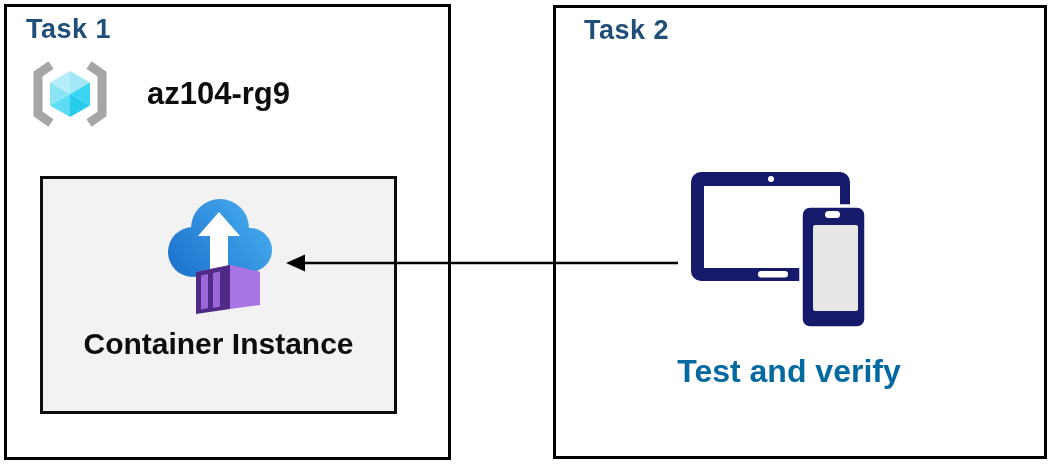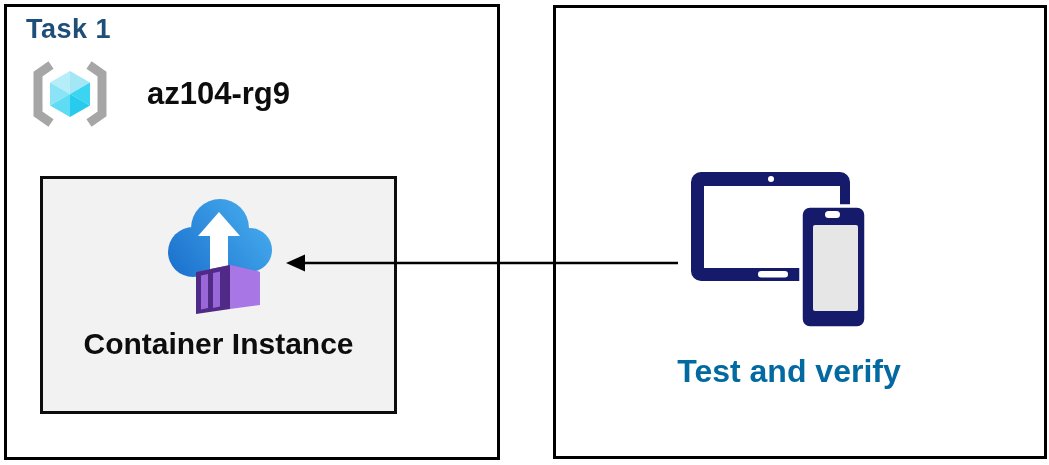--- a/index.html
+++ b/index.html
@@ -9,21 +9,21 @@
     background:#ffffff;
     font-family:"Liberation Sans","DejaVu Sans",sans-serif;
     overflow:hidden;
   }
   .task-box{
     position:absolute;
     border:3px solid #000000;
     background:#ffffff;
     box-sizing:border-box;
   }
-  .task1-box{left:4px;top:4px;width:496px;height:456px;}
+  .task1-box{left:4px;top:4px;width:447px;height:456px;}
   .task2-box{left:553px;top:5px;width:494px;height:454px;}
   .task-title{
     position:absolute;
     font-size:27px;font-weight:bold;
     color:#1f4e79;
     letter-spacing:0.5px;
     white-space:nowrap;
   }
   .task1-title{left:19px;top:7px;}
   .task2-title{left:28px;top:7px;}
@@ -105,20 +105,21 @@
         <polygon points="70,77 100,84 100,117 70,121" fill="#a877e5"></polygon>
         <polygon points="36,84 70,77 70,121 36,126" fill="#4f2a87"></polygon>
         <polygon points="41,87.5 48,86 48,120 41,121.5" fill="#9a67d8"></polygon>
         <polygon points="53,85 60,83.5 60,118.5 53,120" fill="#9a67d8"></polygon>
       </svg>
       <div class="ci-label">Container Instance</div>
     </div>
   </div>
 
   <div class="task-box task2-box">
+    <div class="task-title task2-title">Task 2</div>
 
     <svg class="devices-icon" width="200" height="180" viewBox="0 0 200 180" aria-hidden="true">
 
       <rect x="8" y="14" width="159" height="109" rx="10" fill="#161a6b"></rect>
       <rect x="21" y="28" width="136" height="82" fill="#ffffff"></rect>
       <circle cx="88" cy="21" r="3" fill="#ffffff"></circle>
       <rect x="75" y="113" width="30" height="6.5" rx="3.2" fill="#ffffff"></rect>
 
       <rect x="118" y="48" width="65" height="122" rx="9" fill="#161a6b" stroke="#ffffff" stroke-width="3.5"></rect>
       <rect x="130" y="67" width="45" height="86" rx="2" fill="#e6e6e6"></rect>

